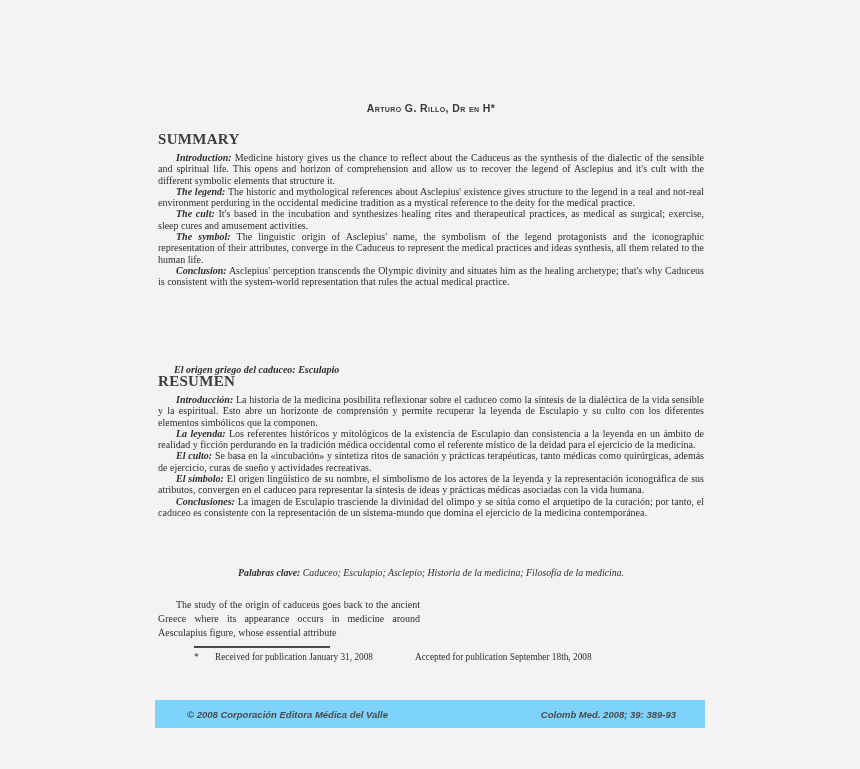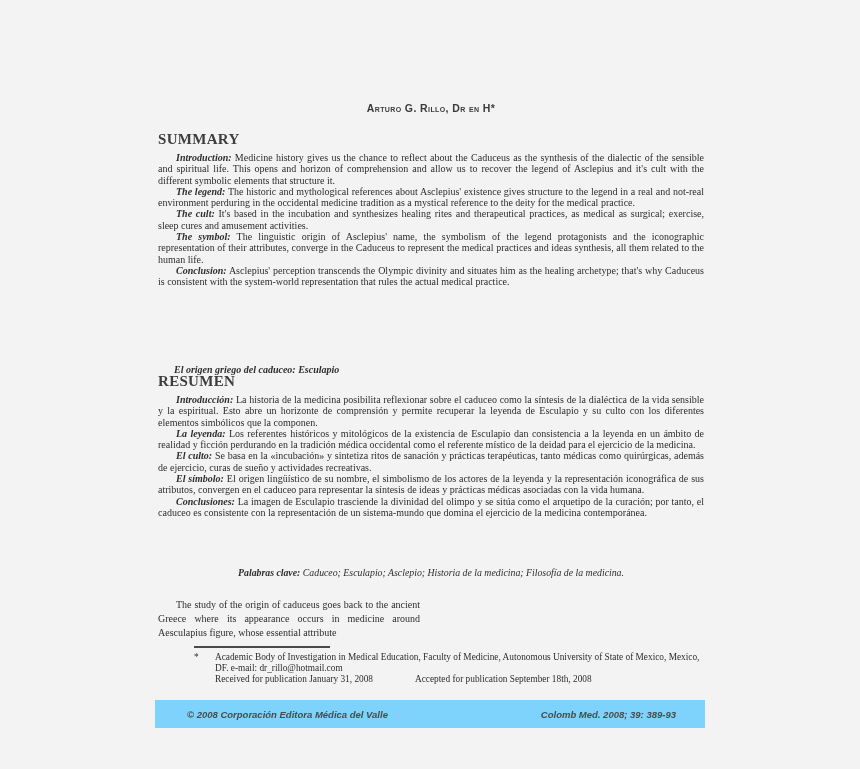--- a/index.html
+++ b/index.html
@@ -137,21 +137,20 @@
   <div class="cols">
     <p class="col col-left">The study of the origin of caduceus goes back to the ancient Greece where its appearance occurs in medicine around Aesculapius figure, whose essential attribute</p>
   </div>
 
   <div class="fn-rule"></div>
 
   <div class="footnote">
     <div class="fn-row">
       <span class="fn-marker">*</span>
       <div class="fn-body">
-        <p class="fn-text">Academic Body of Investigation in Medical Education, Faculty of Medicine, Autonomous University of State of Mexico, Mexico, DF. e-mail: dr_rillo@hotmail.com</p>
         <p class="fn-dates">
           <span>Received for publication January 31, 2008</span><span class="fn-accepted">Accepted for publication September 18th, 2008</span>
         </p>
       </div>
     </div>
   </div>
 
   <div class="footer-band">
     <span>© 2008 Corporación Editora Médica del Valle</span>
     <span>Colomb Med. 2008; 39: 389-93</span>

